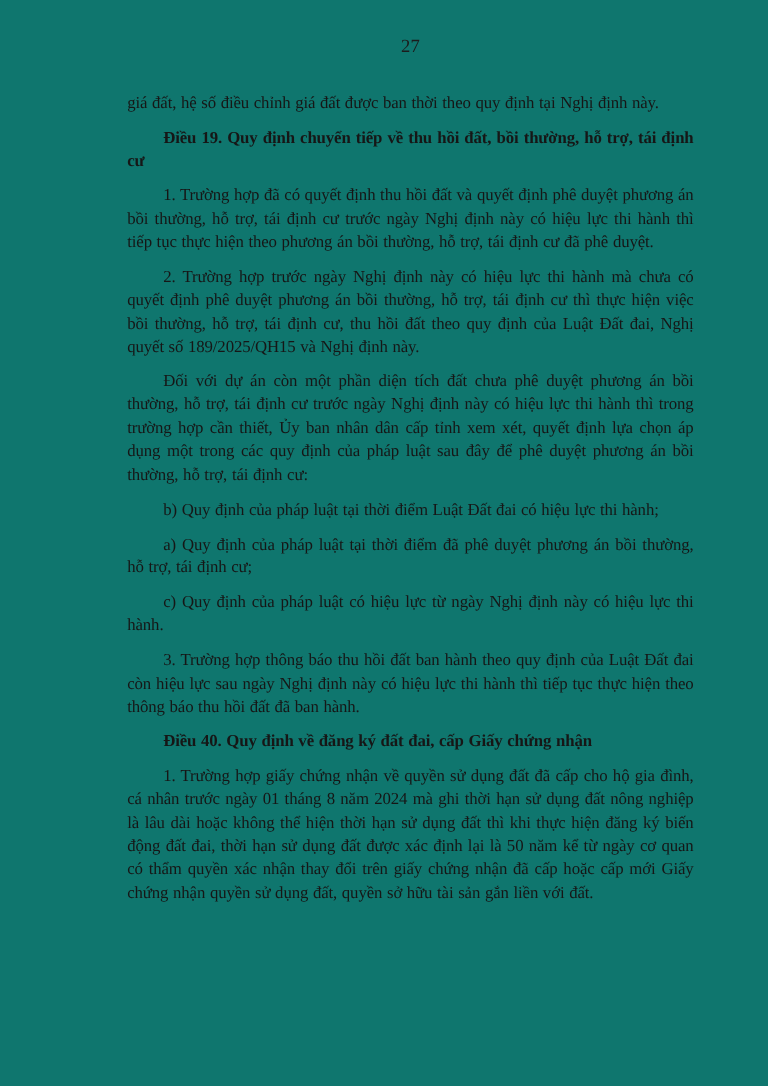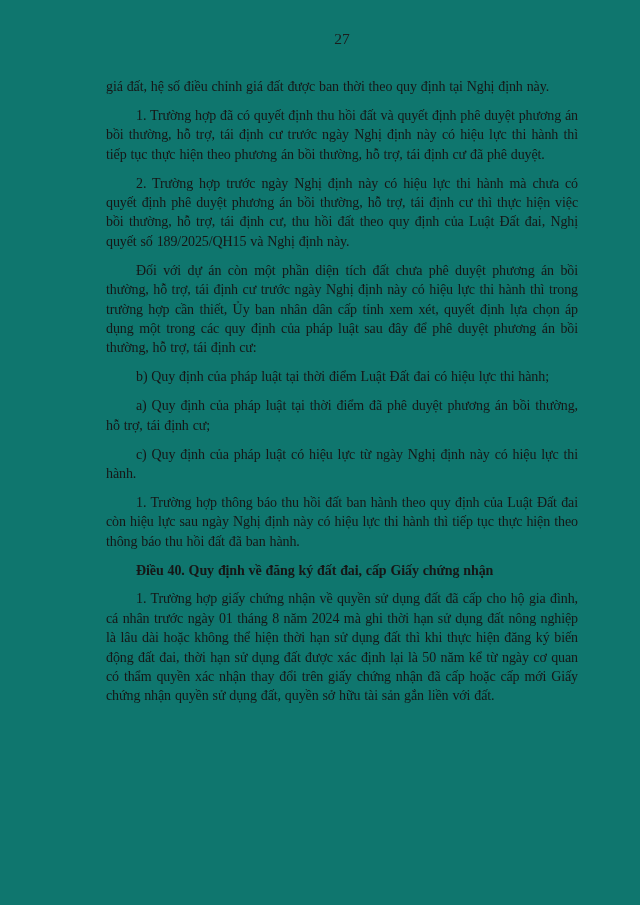--- a/index.html
+++ b/index.html
@@ -44,33 +44,34 @@
 </style>
 </head>
 <body>
 
 <div class="page">
 
   <div class="page-number">27</div>
 
   <p class="block first">giá đất, hệ số điều chỉnh giá đất được ban thời theo quy định tại Nghị định này.</p>
 
+  <p class="block heading">Điều 19. Quy định chuyển tiếp về thu hồi đất, bồi thường, hỗ trợ, tái định cư</p>
 
   <p class="block">1. Trường hợp đã có quyết định thu hồi đất và quyết định phê duyệt phương án bồi thường, hỗ trợ, tái định cư trước ngày Nghị định này có hiệu lực thi hành thì tiếp tục thực hiện theo phương án bồi thường, hỗ trợ, tái định cư đã phê duyệt.</p>
 
   <p class="block">2. Trường hợp trước ngày Nghị định này có hiệu lực thi hành mà chưa có quyết định phê duyệt phương án bồi thường, hỗ trợ, tái định cư thì thực hiện việc bồi thường, hỗ trợ, tái định cư, thu hồi đất theo quy định của Luật Đất đai, Nghị quyết số 189/2025/QH15 và Nghị định này.</p>
 
   <p class="block">Đối với dự án còn một phần diện tích đất chưa phê duyệt phương án bồi thường, hỗ trợ, tái định cư trước ngày Nghị định này có hiệu lực thi hành thì trong trường hợp cần thiết, Ủy ban nhân dân cấp tỉnh xem xét, quyết định lựa chọn áp dụng một trong các quy định của pháp luật sau đây để phê duyệt phương án bồi thường, hỗ trợ, tái định cư:</p>
 
   <p class="block">b) Quy định của pháp luật tại thời điểm Luật Đất đai có hiệu lực thi hành;</p>
 
   <p class="block">a) Quy định của pháp luật tại thời điểm đã phê duyệt phương án bồi thường, hỗ trợ, tái định cư;</p>
 
   <p class="block">c) Quy định của pháp luật có hiệu lực từ ngày Nghị định này có hiệu lực thi hành.</p>
 
-  <p class="block">1. Trường hợp thông báo thu hồi đất ban hành theo quy định của Luật Đất đai còn hiệu lực sau ngày Nghị định này có hiệu lực thi hành thì tiếp tục thực hiện theo thông báo thu hồi đất đã ban hành.</p>
+  <p class="block">3. Trường hợp thông báo thu hồi đất ban hành theo quy định của Luật Đất đai còn hiệu lực sau ngày Nghị định này có hiệu lực thi hành thì tiếp tục thực hiện theo thông báo thu hồi đất đã ban hành.</p>
 
   <p class="block heading">Điều 40. Quy định về đăng ký đất đai, cấp Giấy chứng nhận</p>
 
   <p class="block">1. Trường hợp giấy chứng nhận về quyền sử dụng đất đã cấp cho hộ gia đình, cá nhân trước ngày 01 tháng 8 năm 2024 mà ghi thời hạn sử dụng đất nông nghiệp là lâu dài hoặc không thể hiện thời hạn sử dụng đất thì khi thực hiện đăng ký biến động đất đai, thời hạn sử dụng đất được xác định lại là 50 năm kể từ ngày cơ quan có thẩm quyền xác nhận thay đổi trên giấy chứng nhận đã cấp hoặc cấp mới Giấy chứng nhận quyền sử dụng đất, quyền sở hữu tài sản gắn liền với đất.</p>
 
 
 </div>
 
 </body></html>

